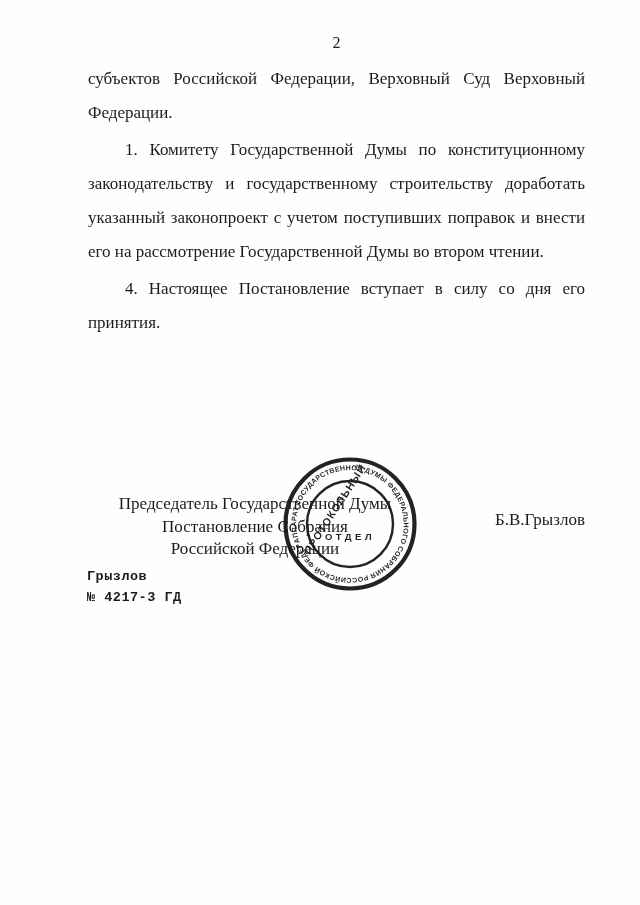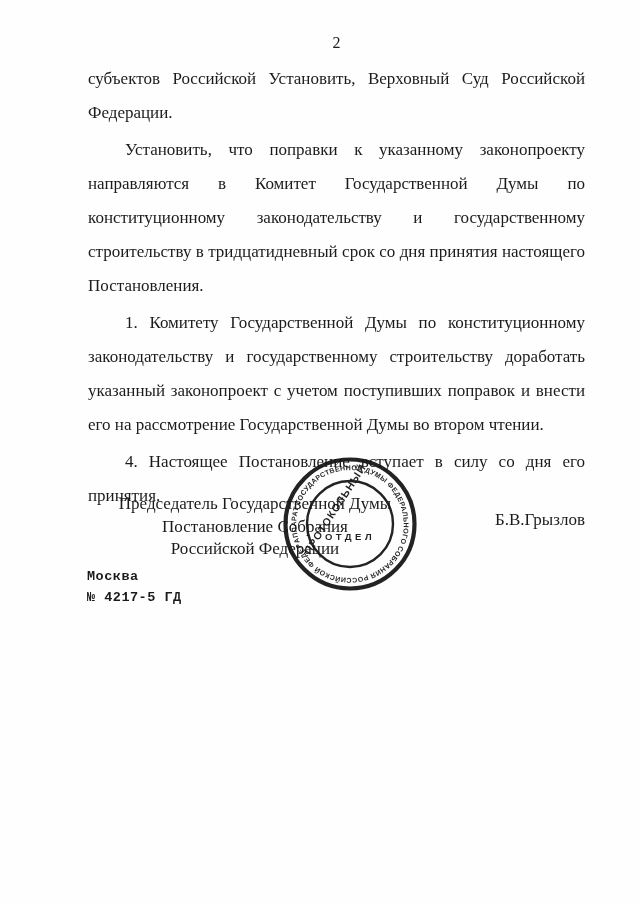--- a/index.html
+++ b/index.html
@@ -89,22 +89,21 @@
   }
 </style>
 </head>
 <body>
 
 <div class="page">
 
   <div class="page-number">2</div>
 
   <div class="content">
-    <p class="continued">субъектов Российской Установить, Верховный Суд Российской Федерации.</p>
-    <p>Установить, что поправки к указанному законопроекту направляются в Комитет Государственной Думы по конституционному законодательству и государственному строительству в тридцатидневный срок со дня принятия настоящего Постановления.</p>
+    <p class="continued">субъектов Российской Федерации, Верховный Суд Верховный Федерации.</p>
     <p>1. Комитету Государственной Думы по конституционному законодательству и государственному строительству доработать указанный законопроект с учетом поступивших поправок и внести его на рассмотрение Государственной Думы во втором чтении.</p>
     <p>4. Настоящее Постановление вступает в силу со дня его принятия.</p>
   </div>
 
   <div class="signature">
     <div>Председатель Государственной Думы</div>
     <div>Постановление Собрания</div>
     <div>Российской Федерации</div>
   </div>
 
@@ -117,17 +116,17 @@
     <circle class="c-outer" cx="70" cy="70" r="64.5"></circle>
     <circle class="c-inner" cx="70" cy="70" r="43"></circle>
     <text class="ring-text" transform="rotate(10 70 70)">
       <textPath href="#ringPath">АППАРАТ ГОСУДАРСТВЕННОЙ ДУМЫ ФЕДЕРАЛЬНОГО СОБРАНИЯ РОССИЙСКОЙ ФЕДЕРАЦИИ •</textPath>
     </text>
     <text class="stamp-line1" transform="translate(58,57) rotate(-57)" text-anchor="middle">ПРОТОКОЛЬНЫЙ</text>
     <text class="stamp-line2" x="70" y="86" text-anchor="middle">ОТДЕЛ</text>
   </svg>
 
   <div class="footer">
-    <div>Москва</div>
-    <div>№ 4217-5 ГД</div>
+    <div>Грызлов</div>
+    <div>№ 4217-3 ГД</div>
   </div>
 
 </div>
 
 </body></html>

